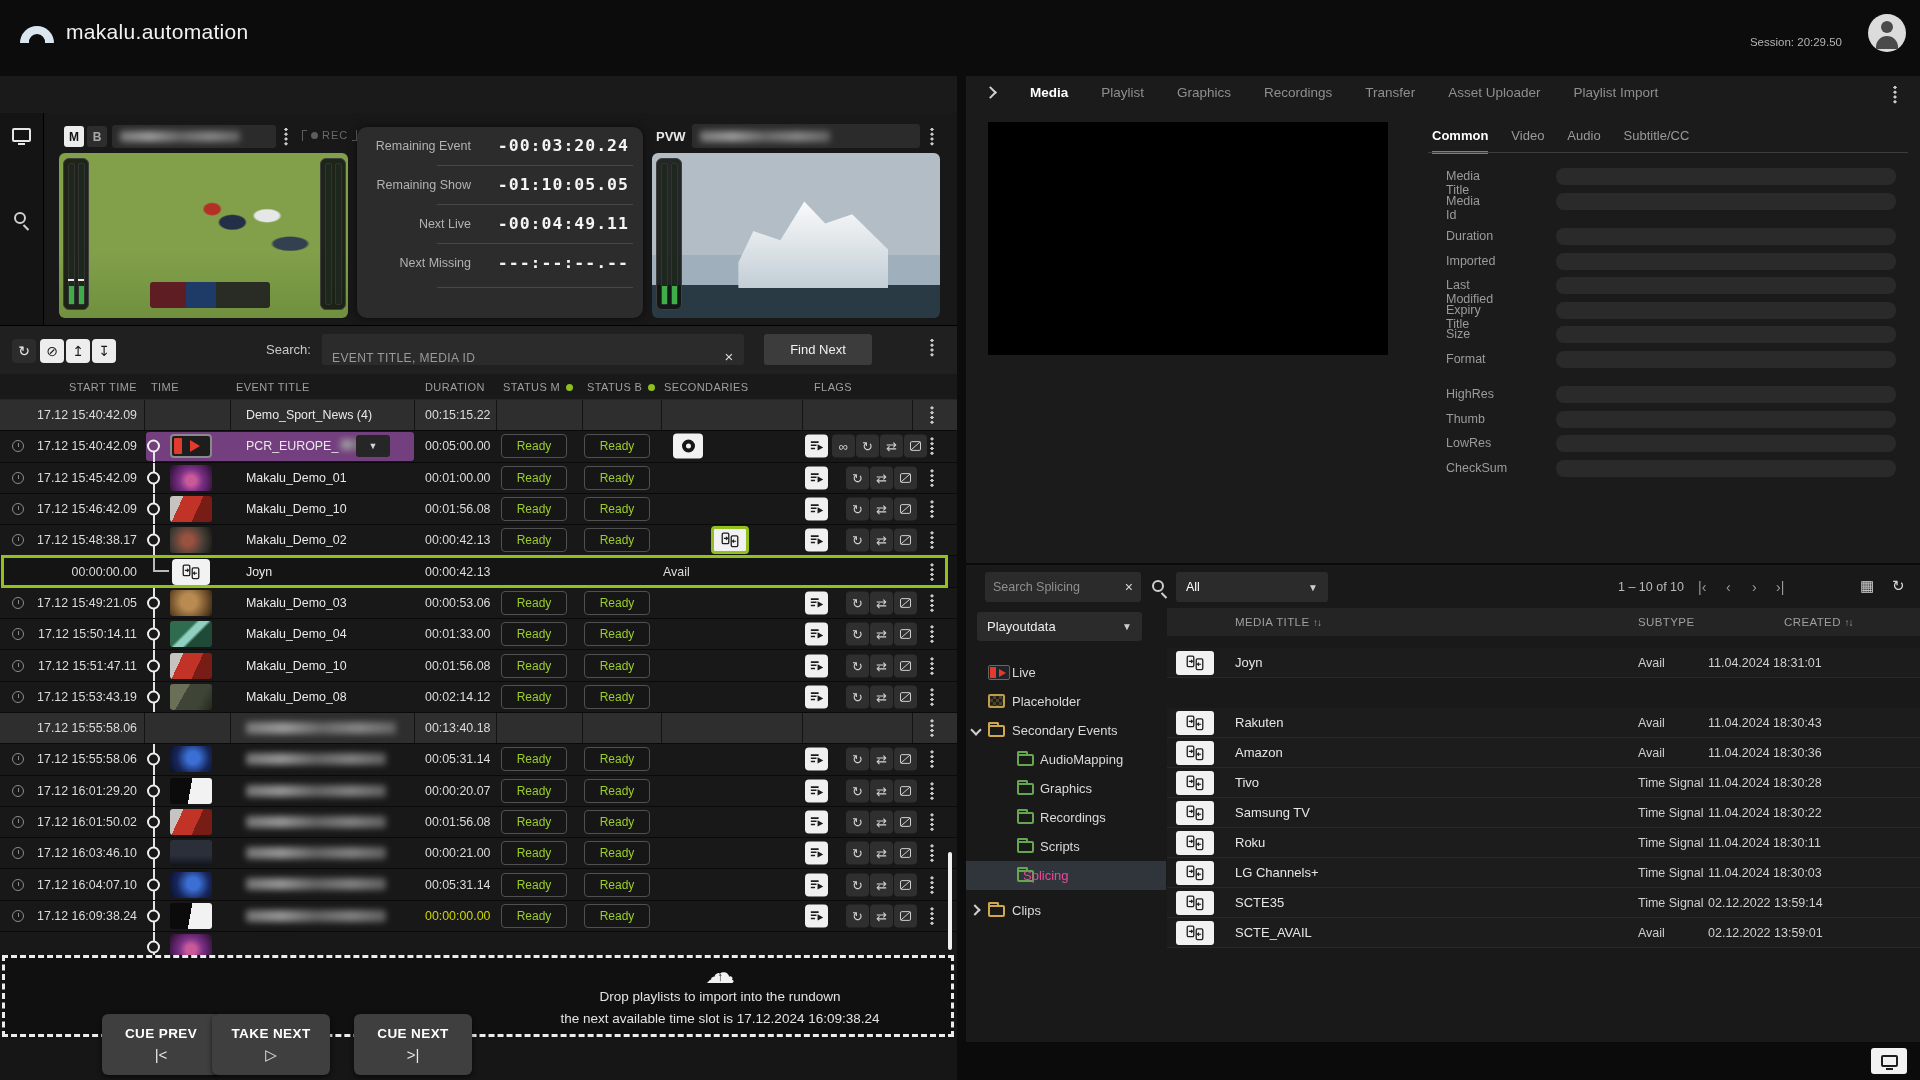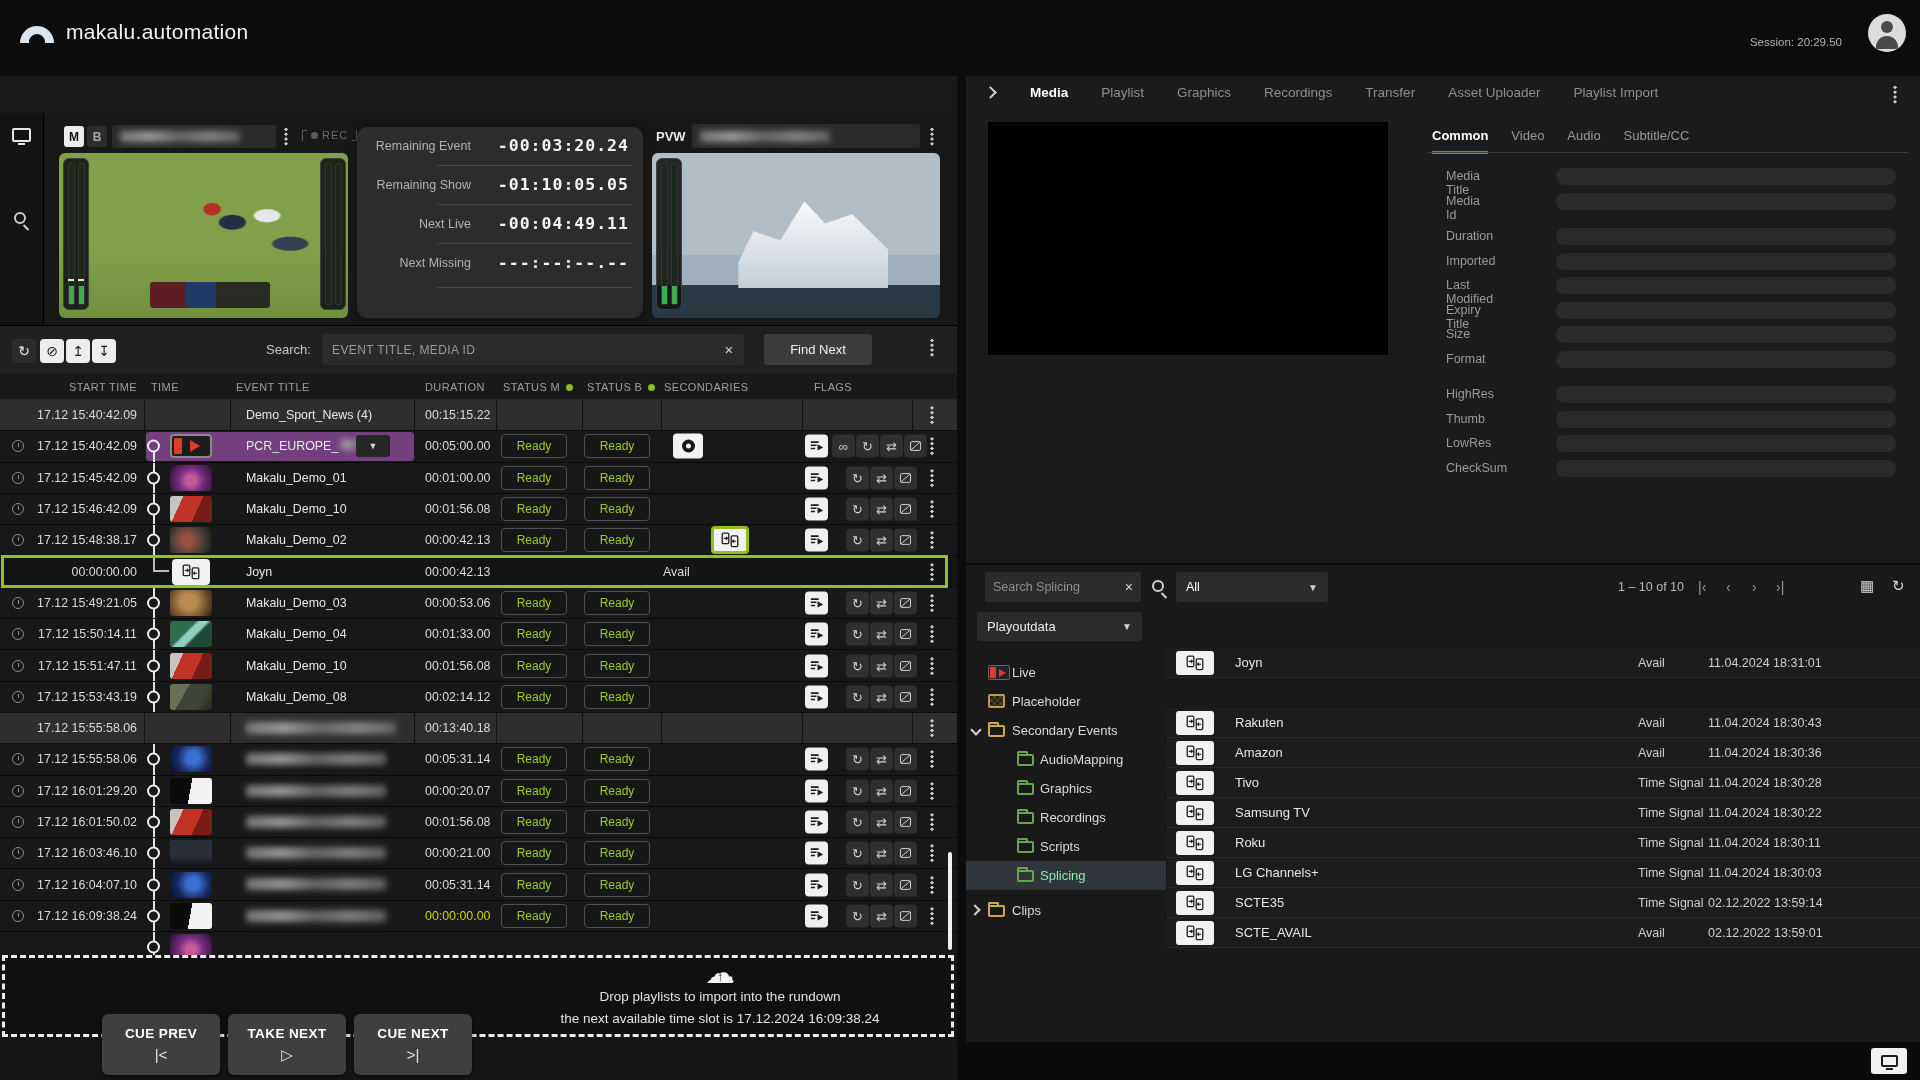--- a/index.html
+++ b/index.html
@@ -78,21 +78,21 @@
   #pvw-label{left:656px;top:129px;font-size:13px;font-weight:bold;color:#e8e8e8;}
   #pvw-title{left:692px;top:124px;width:228px;height:24px;background:#2b2b2b;border-radius:3px;display:flex;align-items:center;padding:0 8px;cursor:pointer;}
   #pvwmenu{left:930px;top:127px;}
 
   
   #searchrow{left:0;top:325px;width:957px;height:49px;background:#202020;border-top:1px solid #000;}
   .tbtn{width:24px;height:24px;border-radius:4px;display:flex;align-items:center;justify-content:center;font-size:14px;cursor:pointer;}
   .tbtn.dk{background:#2c2c2c;color:#ededed;}
   .tbtn.wh{background:#ededed;color:#1a1a1a;}
   #srch-label{left:266px;top:342px;font-size:13px;color:#c9c9c9;}
-  #srch-input{left:322px;top:334px;width:422px;height:31px;background:#2b2b2b;border-radius:3px;display:flex;align-items:center;}
+  #srch-input{left:322px;top:334px;width:422px;height:31px;background:#2b2b2b;border-radius:3px;display:flex;align-items:flex-end;}
   #srch-input input{flex:1;background:transparent;border:none;outline:none;color:#ddd;font-size:12px;letter-spacing:.4px;padding:0 10px;}
   #srch-input input::placeholder{color:#9a9a9a;}
   #srch-clear{width:30px;text-align:center;color:#dcdcdc;font-size:15px;cursor:pointer;}
   #findnext{left:764px;top:334px;width:108px;height:31px;background:#3c3c3c;border:none;border-radius:3px;color:#f0f0f0;font-size:13px;cursor:pointer;}
   #srchmenu{left:930px;top:338px;}
 
   
   #rhdr{left:0;top:374px;width:957px;height:26px;background:#191919;border-bottom:1px solid #262626;font-size:11px;color:#9f9f9f;letter-spacing:.4px;}
   #rhdr .h{position:absolute;top:7px;}
   #rhdr .gdot{position:absolute;top:10px;width:7px;height:7px;border-radius:50%;background:#8ebe20;}
@@ -154,21 +154,21 @@
   
   #dropzone{left:2px;top:955px;width:952px;height:82px;background:#101010;border:3px dashed #ececec;}
   #dz-cloud{left:700px;top:958px;width:40px;height:30px;text-align:center;}
   #dz-cloud .cl{font-size:30px;color:#f2f2f2;line-height:30px;}
   #dz-cloud .up{position:absolute;left:0;right:0;top:12px;font-size:12px;font-weight:bold;color:#101010;}
   .dztext{position:absolute;width:700px;left:370px;text-align:center;color:#e3e3e3;font-size:13.5px;}
   #dz1{top:989px;} #dz2{top:1011px;}
   .cuebtn{position:absolute;top:1014px;width:118px;height:61px;background:#3f3f3f;border:none;border-radius:6px;color:#fff;cursor:pointer;box-shadow:0 2px 5px rgba(0,0,0,.6);}
   .cuebtn .cl{font-size:13.5px;font-weight:bold;letter-spacing:.4px;}
   .cuebtn .ci{font-size:15px;margin-top:5px;color:#e8e8e8;}
-  #cue1{left:102px;} #cue2{left:228px;text-align:center;} #cue3{left:354px;}
+  #cue1{left:102px;} #cue2{left:212px;text-align:center;} #cue3{left:354px;}
 
   
   #gapcol{left:957px;top:76px;width:9px;height:1004px;background:#0c0c0c;}
   #rightpanel{left:966px;top:76px;width:954px;height:966px;background:#1b1b1b;}
   #rtabs{left:1030px;top:85px;display:flex;gap:33px;}
   .rtab{font-size:13.5px;color:#8f8f8f;cursor:pointer;white-space:nowrap;}
   .rtab.active{color:#fff;font-weight:bold;}
   #rtab-chev{left:986px;top:88px;width:9px;height:9px;border-top:2px solid #cfcfcf;border-right:2px solid #cfcfcf;transform:rotate(45deg);cursor:pointer;}
   #rtabmenu{left:1893px;top:85px;}
   #mpreview{left:988px;top:122px;width:400px;height:233px;background:#000;}
@@ -927,31 +927,36 @@
       <div class="titem" style="top: 820px;">
         <div class="tic" style="left: 51px;">
           <div class="ic-folder green"></div>
         </div>
         <div class="tlabel" style="left: 74px;">Scripts</div>
       </div>
       <div class="titem sel" style="top: 849px;">
         <div class="tic" style="left: 51px;">
           <div class="ic-folder green"></div>
         </div>
-        <div class="tlabel" style="left: 74px; color: #86efac;">Splicing</div>
+        <div class="tlabel" style="left: 57px; color: #ec4899;">Splicing</div>
       </div>
       <div class="titem" style="top: 884px;">
         <div class="chev right"></div>
         <div class="tic" style="left: 22px;">
           <div class="ic-folder"></div>
         </div>
         <div class="tlabel" style="left: 46px;">Clips</div>
       </div>
     </div>
 
+  <div class="abs" id="mtbl-hdr">
+    <div class="h" style="left:68px;"><span>MEDIA TITLE</span> <span class="sortic">↑↓</span></div>
+    <div class="h" style="left:471px;">SUBTYPE</div>
+    <div class="h" style="left:617px;"><span>CREATED</span> <span class="sortic">↑↓</span></div>
+  </div>
   <div class="abs" id="mtbl">
       <div class="mrow" style="top: 636px;">
         <div class="wb">
           <svg class="splice-svg" viewBox="0 0 24 22">
             <rect x="2.5" y="2.5" width="8" height="13" rx="1.5"></rect>
             <rect x="13.5" y="6" width="8" height="13" rx="1.5"></rect>
             <path d="M4.5 9h4.5m-1.8-1.8l1.8 1.8-1.8 1.8"></path>
             <path d="M19.5 12.5H15m1.8-1.8l-1.8 1.8 1.8 1.8"></path>
           </svg>
         </div>

